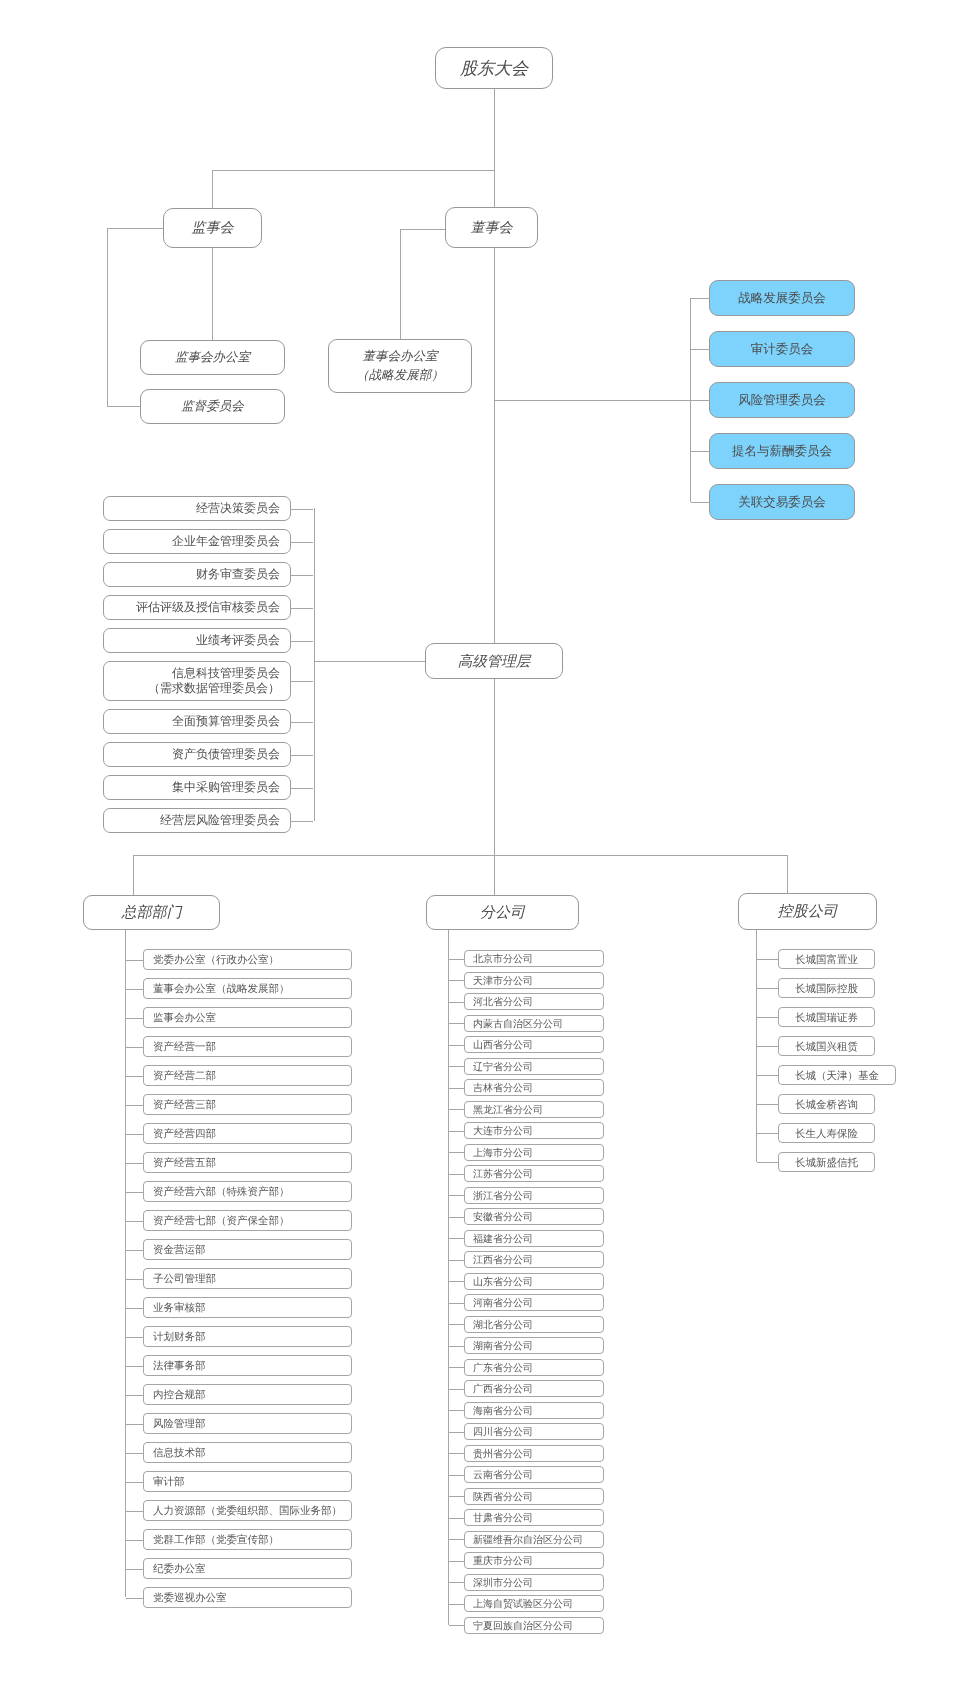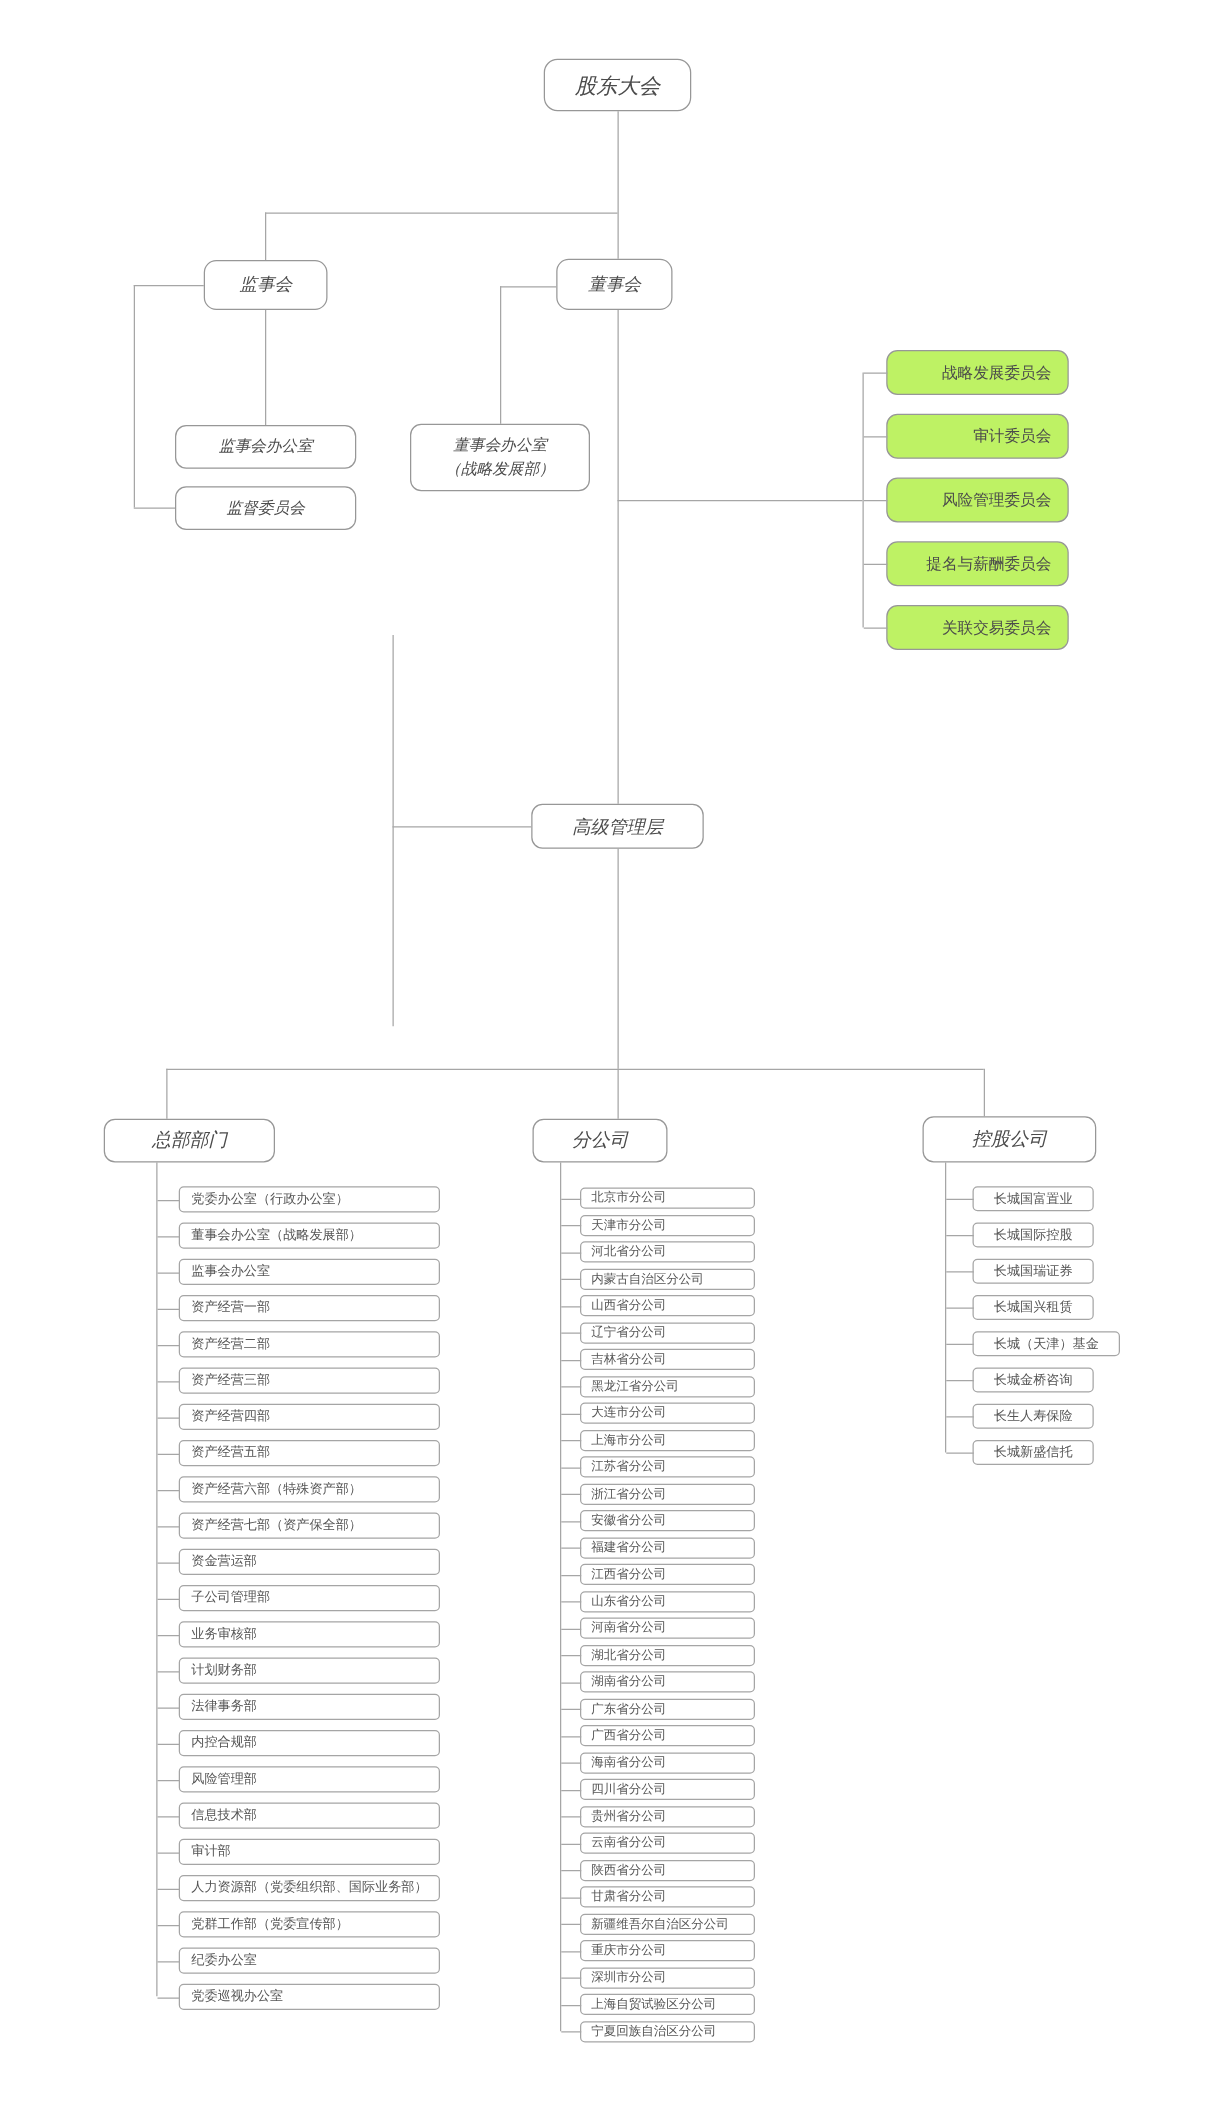--- a/index.html
+++ b/index.html
@@ -18,34 +18,34 @@
   .multiline{white-space:pre-line;line-height:19px;}
 
   .n-shareholders{left:435px;top:47px;width:118px;height:42px;font-size:17px;border-radius:11px;}
   .n-supervisory{left:163px;top:208px;width:99px;height:40px;font-size:14px;border-radius:10px;}
   .n-board{left:445px;top:207px;width:93px;height:41px;font-size:14px;border-radius:10px;}
   .n-sup-office{left:140px;top:340px;width:145px;height:35px;font-size:12.5px;border-radius:9px;}
   .n-sup-comm{left:140px;top:389px;width:145px;height:35px;font-size:12.5px;border-radius:9px;}
   .n-board-office{left:328px;top:339px;width:144px;height:54px;font-size:12.5px;border-radius:9px;}
   .n-senior{left:425px;top:643px;width:138px;height:36px;font-size:14.5px;border-radius:9px;}
   .n-hq{left:83px;top:895px;width:137px;height:35px;font-size:15px;border-radius:9px;}
-  .n-branch{left:426px;top:895px;width:108px;height:35px;font-size:15px;border-radius:9px;}
+  .n-branch{left:426px;top:895px;width:153px;height:35px;font-size:15px;border-radius:9px;}
   .n-holding{left:738px;top:893px;width:139px;height:37px;font-size:15px;border-radius:9px;}
 
   
   .list{position:absolute;display:flex;flex-direction:column;}
   .mgmt-list{left:103px;top:496px;width:188px;gap:8px;}
   .mgmt-item{position:relative;box-sizing:border-box;width:100%;border:1px solid #9c9c9c;border-radius:7px;
              background:#fff;font-size:12px;line-height:15px;padding:4px 10px;text-align:right;
              white-space:pre-line;color:#4f4f4f;}
   .mgmt-item::after{content:"";position:absolute;right:-23px;top:50%;width:23px;height:1px;background:#a6a6a6;}
 
   .bc-list{left:709px;top:280px;width:146px;gap:15px;}
   .bc-item{position:relative;box-sizing:border-box;width:100%;border:1px solid #979797;border-radius:9px;
-           background:#bef264;font-size:12.5px;line-height:16px;padding:9px 13px;text-align:right;color:#4b4b4b;}
+           background:#7dd3fc;font-size:12.5px;line-height:16px;padding:9px 13px;text-align:center;color:#4b4b4b;}
   .bc-item::before{content:"";position:absolute;left:-19px;top:50%;width:19px;height:1px;background:#a6a6a6;}
 
   
   .hq-list{left:143px;top:949px;gap:8px;align-items:center;}
   .hq-item{position:relative;box-sizing:border-box;min-width:209px;width:max-content;border:1px solid #a5a5a5;
            border-radius:4px;background:#fff;font-size:10.5px;line-height:13px;padding:3px 9px;
            text-align:left;color:#555;}
   .hq-item::before{content:"";position:absolute;left:-18px;top:50%;width:18px;height:1px;background:#a6a6a6;}
 
   .br-list{left:464px;top:950px;gap:4.5px;align-items:flex-end;}
@@ -111,20 +111,34 @@
 
   <div class="list bc-list">
 
   <div class="bc-item">战略发展委员会</div>
       <div class="bc-item">审计委员会</div>
       <div class="bc-item">风险管理委员会</div>
       <div class="bc-item">提名与薪酬委员会</div>
       <div class="bc-item">关联交易委员会</div>
     </div>
 
+  <div class="list mgmt-list">
+
+  <div class="mgmt-item">经营决策委员会</div>
+      <div class="mgmt-item">企业年金管理委员会</div>
+      <div class="mgmt-item">财务审查委员会</div>
+      <div class="mgmt-item">评估评级及授信审核委员会</div>
+      <div class="mgmt-item">业绩考评委员会</div>
+      <div class="mgmt-item">信息科技管理委员会
+（需求数据管理委员会）</div>
+      <div class="mgmt-item">全面预算管理委员会</div>
+      <div class="mgmt-item">资产负债管理委员会</div>
+      <div class="mgmt-item">集中采购管理委员会</div>
+      <div class="mgmt-item">经营层风险管理委员会</div>
+    </div>
 
   <div class="list hq-list">
 
   <div class="hq-item">党委办公室（行政办公室）</div>
       <div class="hq-item">董事会办公室（战略发展部）</div>
       <div class="hq-item">监事会办公室</div>
       <div class="hq-item">资产经营一部</div>
       <div class="hq-item">资产经营二部</div>
       <div class="hq-item">资产经营三部</div>
       <div class="hq-item">资产经营四部</div>

